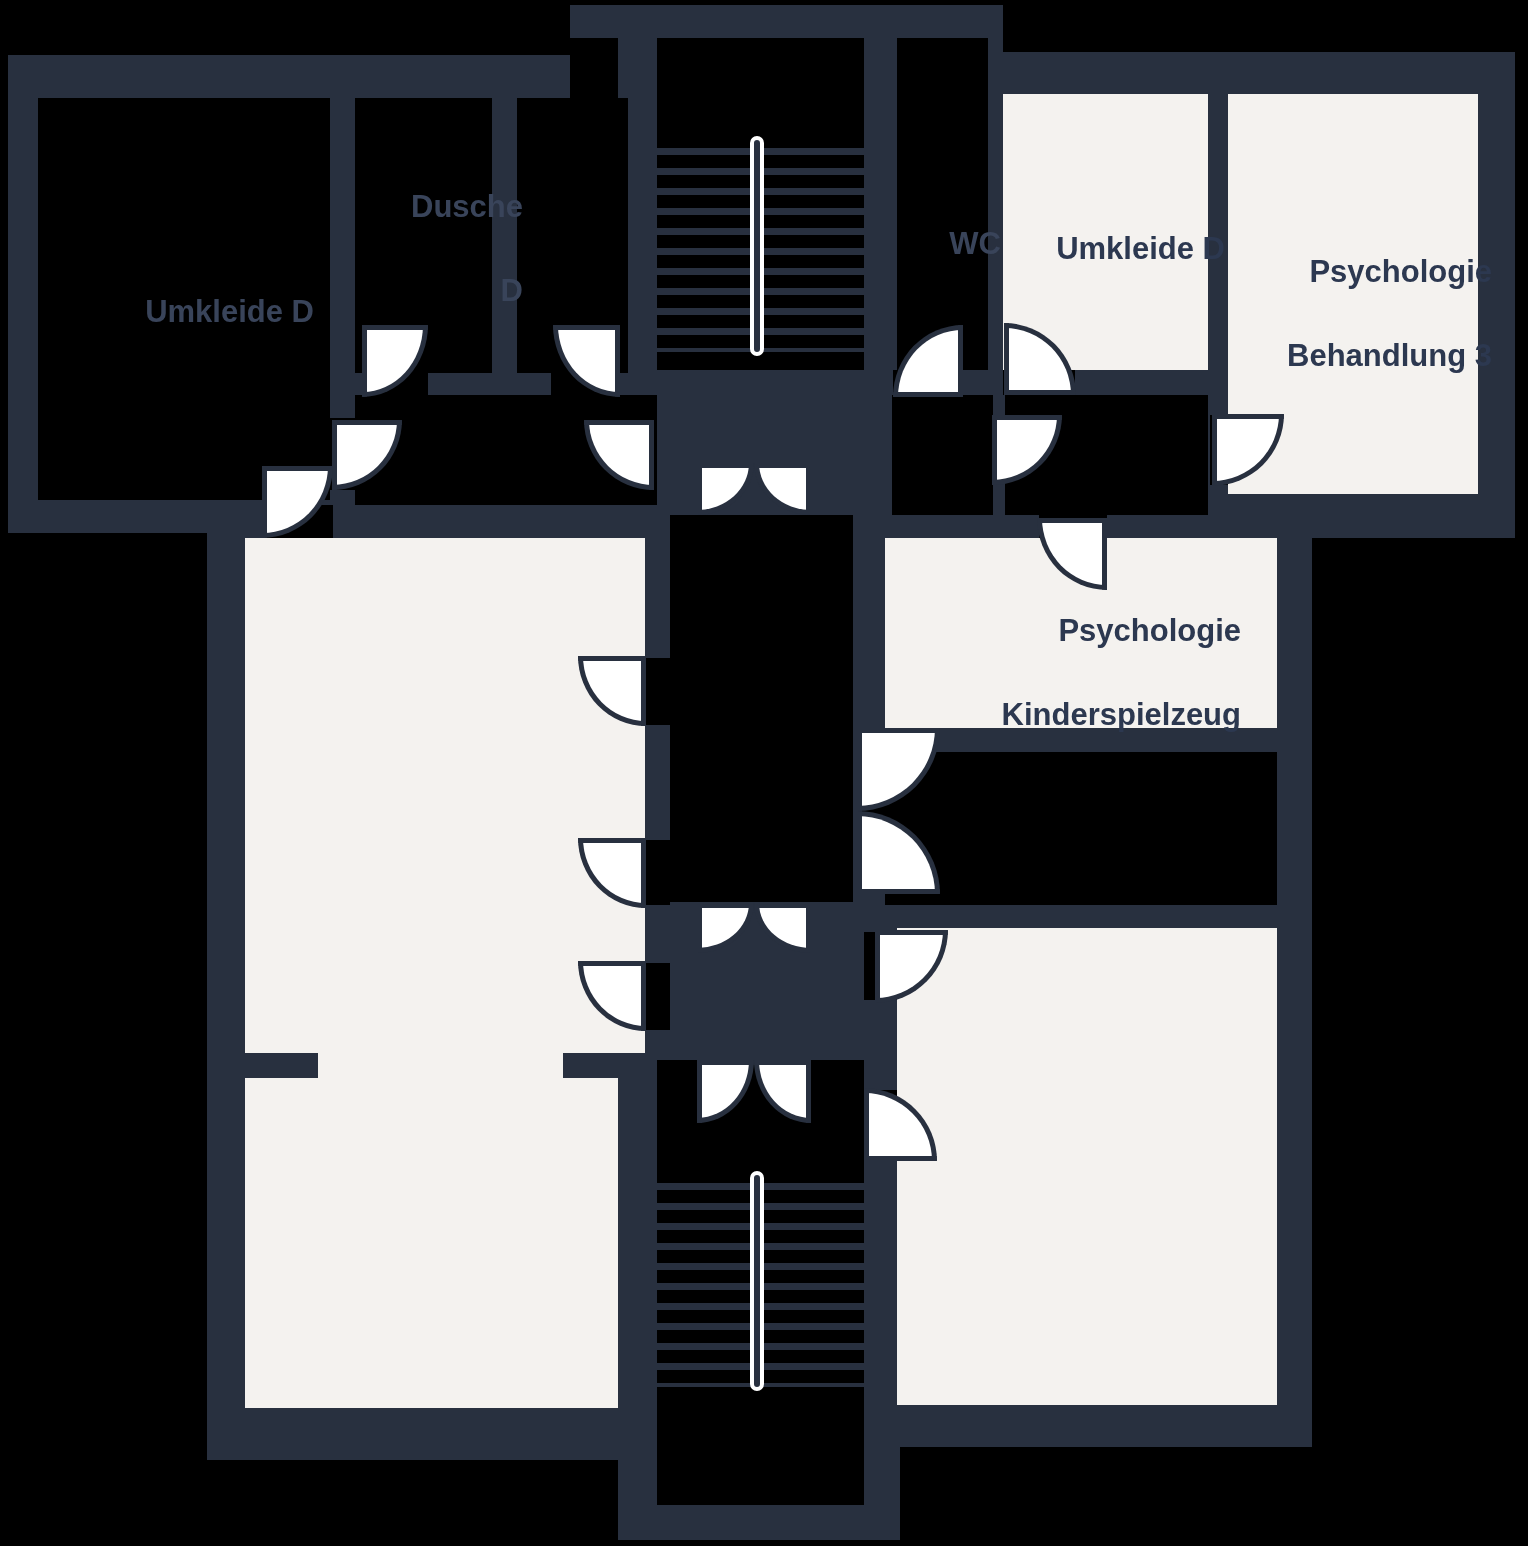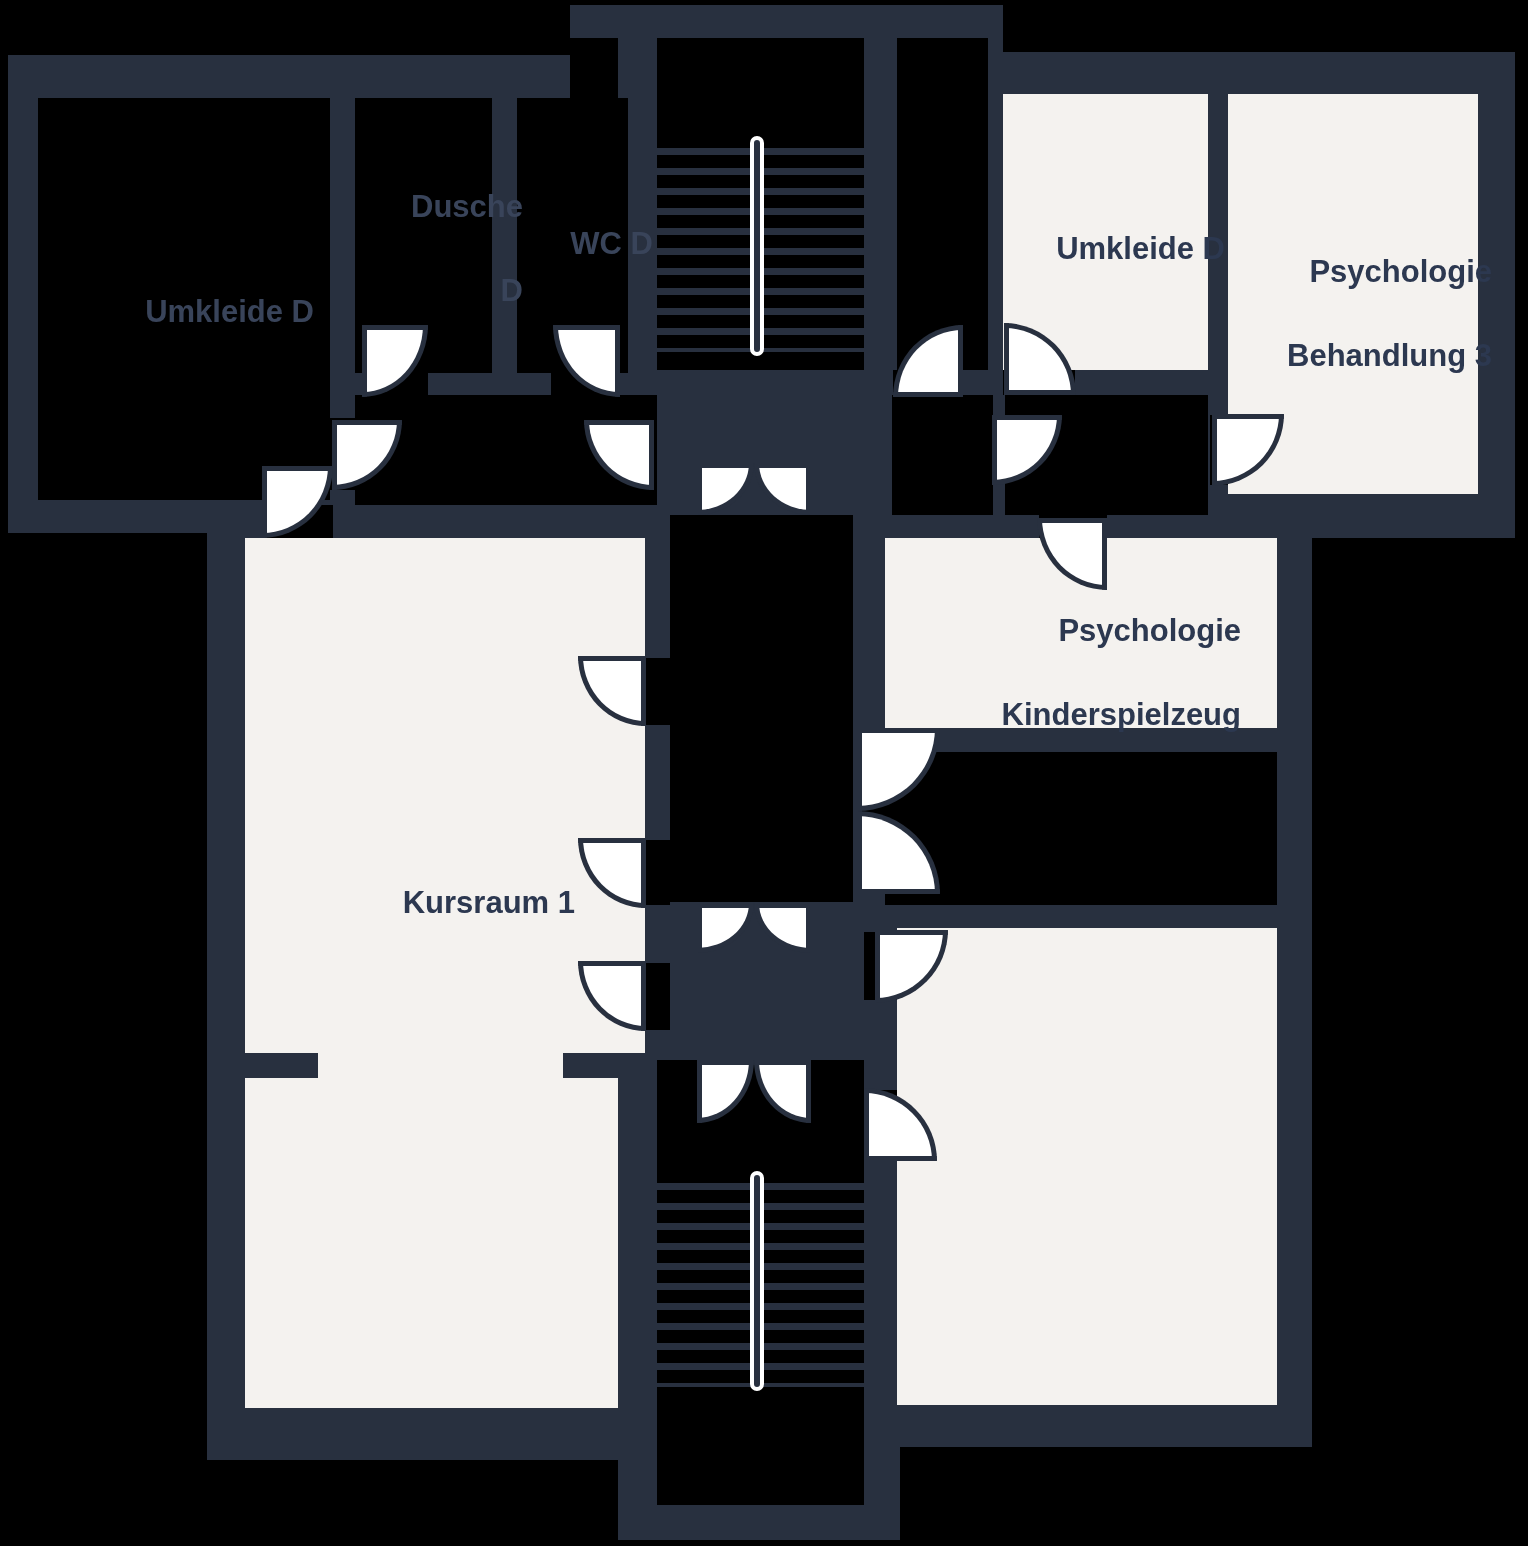--- a/index.html
+++ b/index.html
@@ -105,31 +105,28 @@
   <div class="door br" style="left:697px;top:1060px;width:57px;height:63px;"></div>
   <div class="door bl" style="left:754px;top:1060px;width:57px;height:63px;"></div>
 
   <div class="label on-dark" style="left:184px;top:291px;width:260px;">
     <span>Umkleide D</span>
   </div>
   <div class="label on-dark" style="left:423px;top:228px;width:200px;">
     <span>Dusche</span><br>
     <span>D</span>
   </div>
-  <div class="label on-dark" style="left:573px;top:223px;width:160px;">
-    <span>WC D</span>
+  <div class="label on-dark" style="left:941px;top:223px;width:120px;">
+    <span>WC</span>
   </div>
   <div class="label on-light" style="left:1105px;top:228px;width:240px;">
     <span>Umkleide D</span>
   </div>
   <div class="label on-light" style="left:1352px;top:293px;width:280px;">
     <span>Psychologie</span><br>
     <span>Behandlung 3</span>
   </div>
   <div class="label on-light" style="left:1081px;top:652px;width:320px;">
     <span>Psychologie</span><br>
     <span>Kinderspielzeug</span>
   </div>
-  <div class="label on-light" style="left:455px;top:882px;width:240px;">
-    <span>Kursraum 1</span>
-  </div>
 
 </div>
 
 </body></html>

